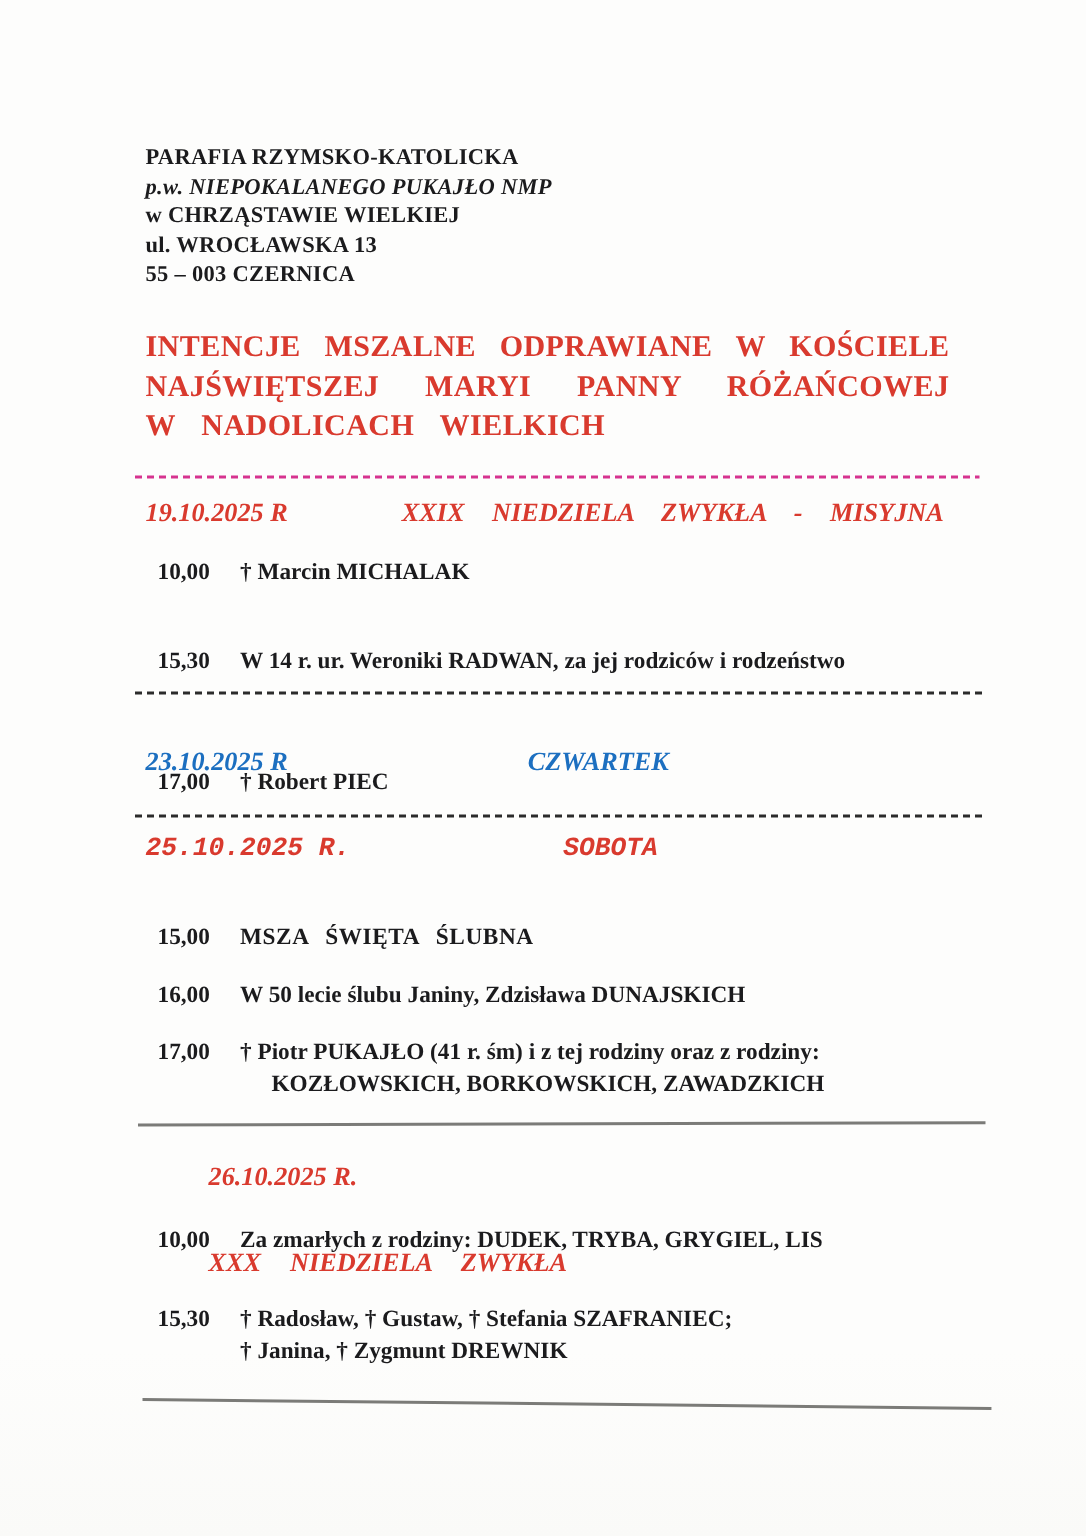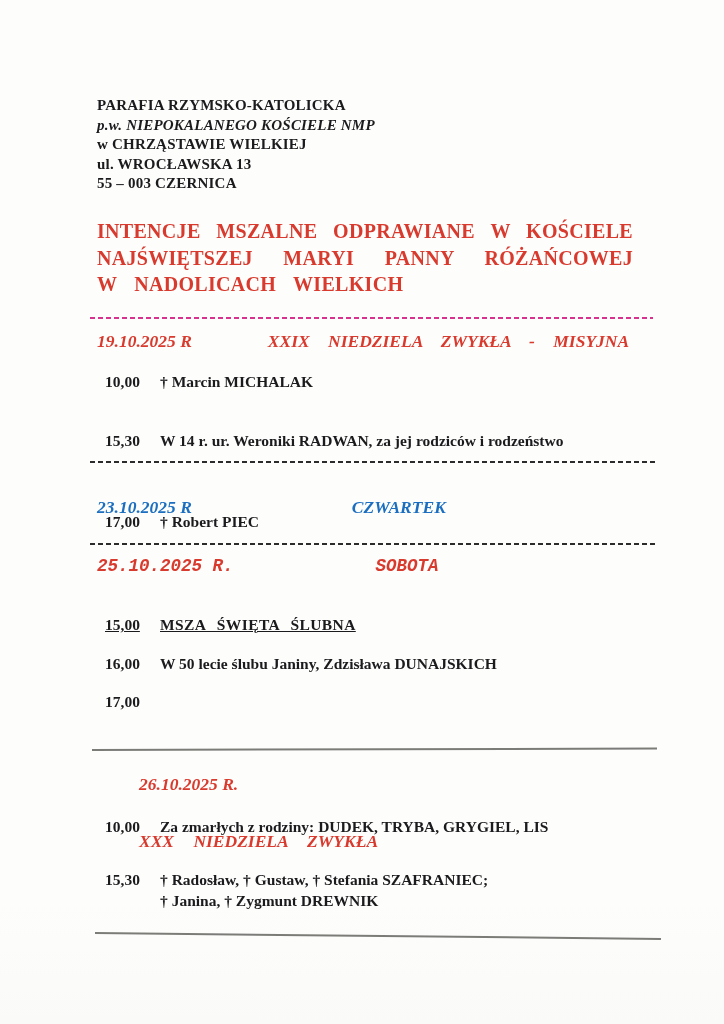--- a/index.html
+++ b/index.html
@@ -57,34 +57,34 @@
   .h4{top:774px;flex-direction:column;} .h4 .day{margin-left:42px;word-spacing:15px;}
   
   .entry{
     position:absolute;left:97px;width:560px;
     display:flex;font-weight:bold;font-size:15.5px;line-height:21px;
   }
   .entry .time{flex:0 0 63px;padding-left:8px;box-sizing:border-box;}
   .entry .body{flex:1;}
   .e1a{top:371px;} .e1b{top:430px;}
   .e2a{top:511px;}
-  .e3a{top:614px;text-decoration:underline;} .e3a .body{word-spacing:7px;letter-spacing:.4px;}
+  .e3a{top:614px;} .e3a .body{word-spacing:7px;letter-spacing:.4px;}
   .e3b{top:653px;}
   .e3c{top:691px;} .e3c .l2{padding-left:21px;}
   .e4a{top:816px;}
   .e4b{top:869px;} .e4b .l2{padding-left:0;}
 </style>
 </head>
 <body>
 
 <div class="page">
 
   <div class="parish">
     <div>PARAFIA RZYMSKO-KATOLICKA</div>
-    <div class="italic">p.w. NIEPOKALANEGO KOŚCIELE NMP</div>
+    <div class="italic">p.w. NIEPOKALANEGO PUKAJŁO NMP</div>
     <div>w CHRZĄSTAWIE WIELKIEJ</div>
     <div>ul. WROCŁAWSKA 13</div>
     <div>55 – 003  CZERNICA</div>
   </div>
 
   <div class="title">
     <div class="just">INTENCJE MSZALNE ODPRAWIANE W KOŚCIELE</div>
     <div class="just">NAJŚWIĘTSZEJ MARYI PANNY RÓŻAŃCOWEJ</div>
     <div class="center">W NADOLICACH WIELKICH</div>
   </div>
@@ -124,20 +124,24 @@
   <div class="entry e3a">
     <span class="time">15,00</span>
     <span class="body">MSZA ŚWIĘTA ŚLUBNA</span>
   </div>
   <div class="entry e3b">
     <span class="time">16,00</span>
     <span class="body">W 50 lecie ślubu Janiny, Zdzisława DUNAJSKICH</span>
   </div>
   <div class="entry e3c">
     <span class="time">17,00</span>
+    <span class="body">
+      <div class="l1">† Piotr PUKAJŁO (41 r. śm) i z tej rodziny oraz z rodziny:</div>
+      <div class="l2">KOZŁOWSKICH, BORKOWSKICH, ZAWADZKICH</div>
+    </span>
   </div>
 
   <div class="line solid solid1"></div>
 
   <div class="sec-head red h4">
     <span class="date">26.10.2025 R.</span>
     <span class="day">XXX NIEDZIELA ZWYKŁA</span>
   </div>
   <div class="entry e4a">
     <span class="time">10,00</span>

